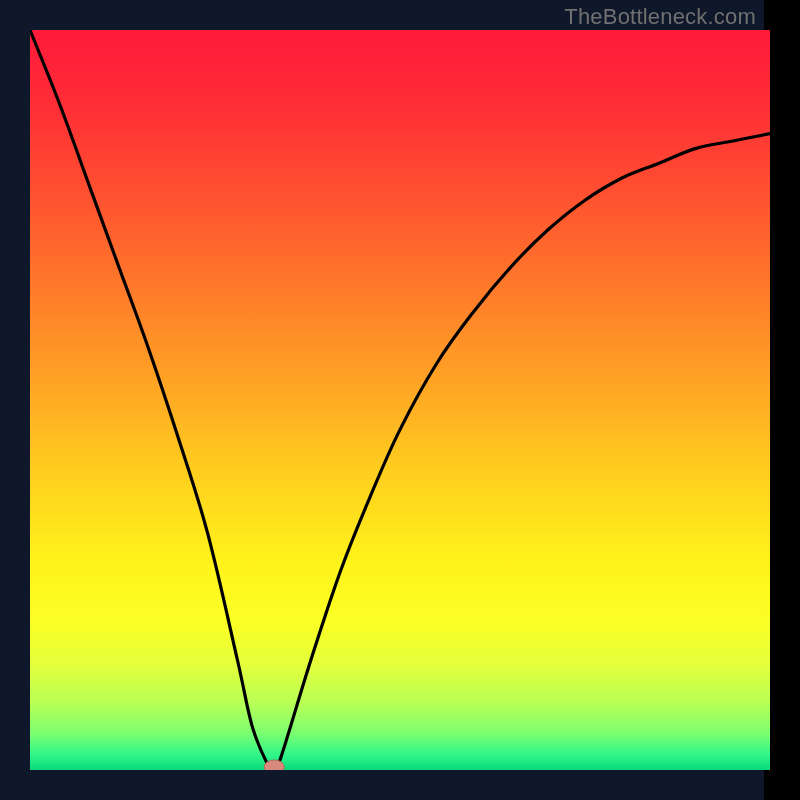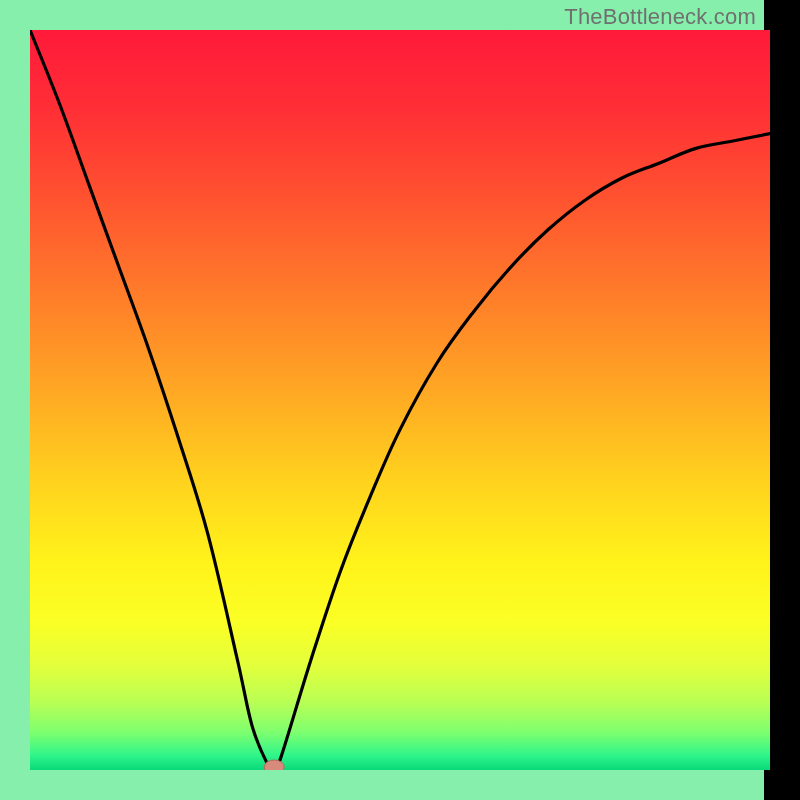--- a/index.html
+++ b/index.html
@@ -8,21 +8,21 @@
     width: 800px;
     height: 800px;
     background: #000;
     overflow: hidden;
     font-family: Arial, Helvetica, sans-serif;
   }
   .frame {
     position: relative;
     width: 764px;
     height: 800px;
-    background: #86efac;
+    background: #0f172a;
   }
   .plot-area {
     position: absolute;
     left: 30px;
     top: 30px;
     width: 740px;
     height: 740px;
     box-sizing: border-box;
   }
   .watermark {

